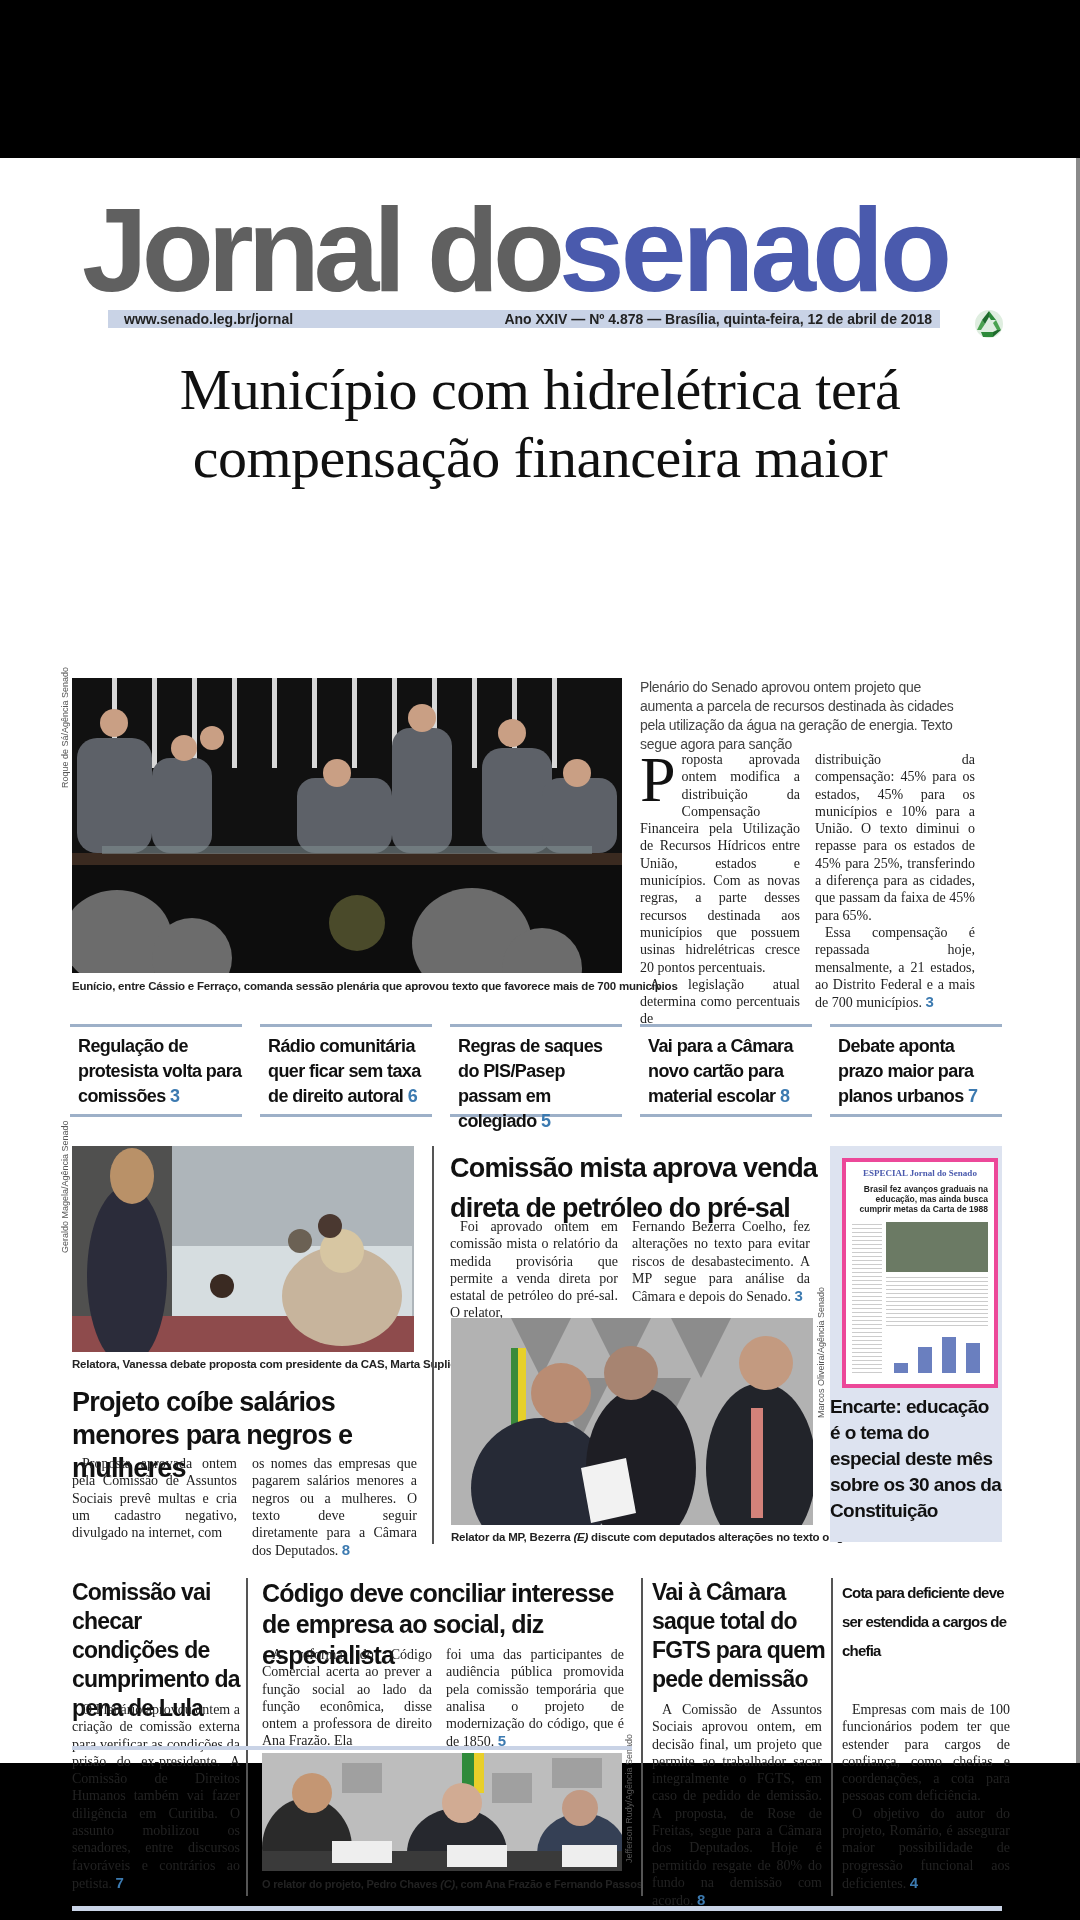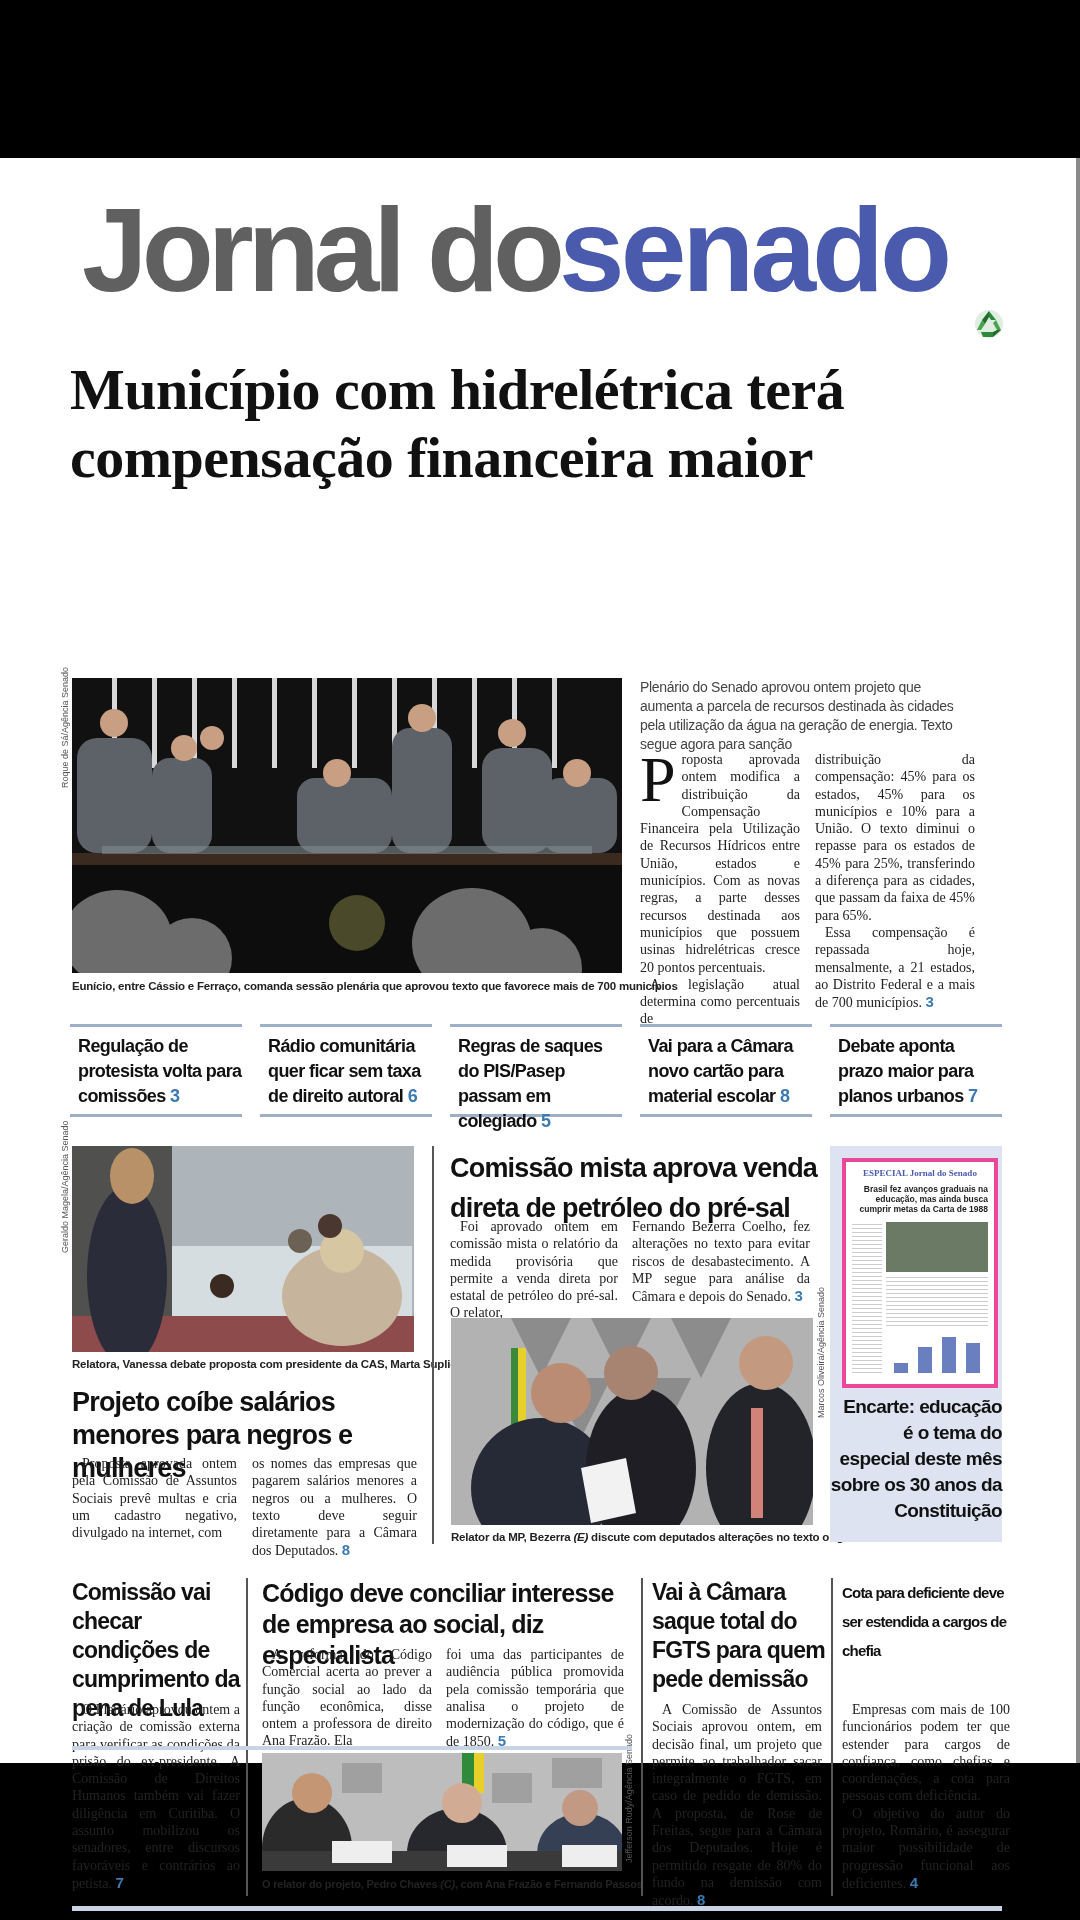--- a/index.html
+++ b/index.html
@@ -6,45 +6,49 @@
   body{width:1080px;height:1920px;background:#000;position:relative;overflow:hidden;font-family:"Liberation Sans",sans-serif;}
   .page{position:absolute;left:0;top:158px;width:1076px;height:1605px;background:#fff;border-right:4px solid #8a8a8a;}
   .mast{position:absolute;left:78px;top:52px;width:930px;height:120px;}
   .mast-logo{position:absolute;left:4px;top:-20px;font-family:Liberation Sans, sans-serif;font-weight:bold;font-size:118px;letter-spacing:-6px;line-height:120px;white-space:nowrap;}
   .mast-logo .jd{color:#606060;}
   .mast-logo .sen{color:#4a5aad;letter-spacing:-4px;}
   .mast-bar{position:absolute;left:30px;top:100px;width:832px;height:18px;background:#c9d3e6;font-family:"Liberation Sans",sans-serif;font-weight:bold;font-size:14px;line-height:18px;color:#222;}
   .mast-bar .url{position:absolute;left:16px;}
   .mast-bar .ed{position:absolute;right:8px;}
   .recycle{position:absolute;left:893px;top:96px;width:36px;height:36px;}
-  .lead-title{position:absolute;left:70px;top:198px;width:940px;font-family:"Liberation Serif",serif;font-weight:bold;font-size:58px;line-height:68px;color:#111;letter-spacing:-0.5px;}
+  .lead-title{position:absolute;left:70px;top:198px;width:940px;font-family:"Liberation Serif",serif;font-weight:normal;font-size:58px;line-height:68px;color:#111;text-align:center;letter-spacing:-0.5px;}
   .photo{position:absolute;overflow:hidden;}
   .credit{position:absolute;font-size:9px;color:#555;writing-mode:vertical-rl;transform:rotate(180deg);white-space:nowrap;}
   .caption{position:absolute;font-family:"Liberation Sans",sans-serif;font-weight:bold;font-size:11.5px;color:#222;white-space:nowrap;letter-spacing:-0.2px;}
   .deck{position:absolute;left:640px;top:520px;width:330px;font-family:"Liberation Sans",sans-serif;font-size:14px;line-height:19px;color:#444;letter-spacing:-0.3px;}
   .body{font-family:"Liberation Serif",serif;font-size:14px;line-height:17.3px;color:#222;text-align:justify;}
   .col{position:absolute;}
   .drop{float:left;font-family:"Liberation Serif",serif;font-size:64px;line-height:50px;padding:4px 6px 0 0;color:#111;}
   .pg{color:#3c7ab0;font-family:"Liberation Sans",sans-serif;font-weight:bold;font-size:15px;}
   .teaser{position:absolute;top:866px;width:164px;border-top:3px solid #9db0c8;border-bottom:3px solid #9db0c8;padding:7px 0 4px 8px;font-family:"Liberation Sans",sans-serif;font-weight:bold;font-size:18px;line-height:25px;color:#111;height:76px;letter-spacing:-0.6px;}
   .h2{position:absolute;font-family:"Liberation Sans",sans-serif;font-weight:bold;color:#111;letter-spacing:-0.8px;}
   .vrule{position:absolute;width:2px;background:#555;}
   .hrule{position:absolute;height:5px;background:#c9d3e6;}
   .encarte{position:absolute;left:830px;top:988px;width:172px;height:396px;background:#dde3f0;}
   .mini{position:absolute;left:12px;top:12px;width:148px;height:222px;background:#fff;border:4px solid #ec4899;}
-  .encarte-title{position:absolute;left:0;top:248px;width:172px;text-align:right;font-family:"Liberation Sans",sans-serif;font-weight:bold;font-size:19px;line-height:26px;color:#111;letter-spacing:-0.6px;}
+  .encarte-title{position:absolute;left:0;top:248px;width:172px;text-align:left;font-family:"Liberation Sans",sans-serif;font-weight:bold;font-size:19px;line-height:26px;color:#111;letter-spacing:-0.6px;}
 </style>
 </head>
 <body>
 
 <div class="page">
 
   <div class="mast">
     <div class="mast-logo">
       <span class="jd">Jornal do</span><span class="sen">senado</span>
+    </div>
+    <div class="mast-bar">
+      <span class="url">www.senado.leg.br/jornal</span>
+      <span class="ed">Ano XXIV — Nº 4.878 — Brasília, quinta-feira, 12 de abril de 2018</span>
     </div>
     <svg class="recycle" viewBox="0 0 36 36">
       <circle cx="18" cy="18" r="14" fill="#dfeee0"></circle>
       <path d="M18 5 L25 14 L20 14 L18 11 Z" fill="#2d8a3a"></path>
       <path d="M30 24 L22 31 L22 26 L26 24 Z" fill="#1e6b2c"></path>
       <path d="M6 24 L11 14 L14 18 L10 24 Z" fill="#4aa24f"></path>
       <path d="M10 26 L22 26 L22 31 L12 31 Z" fill="#2d8a3a"></path>
       <path d="M25 14 L30 24 L26 24 L22 17 Z" fill="#4aa24f"></path>
       <path d="M11 14 L18 5 L18 11 L14 18 Z" fill="#1e6b2c"></path>
     </svg>

